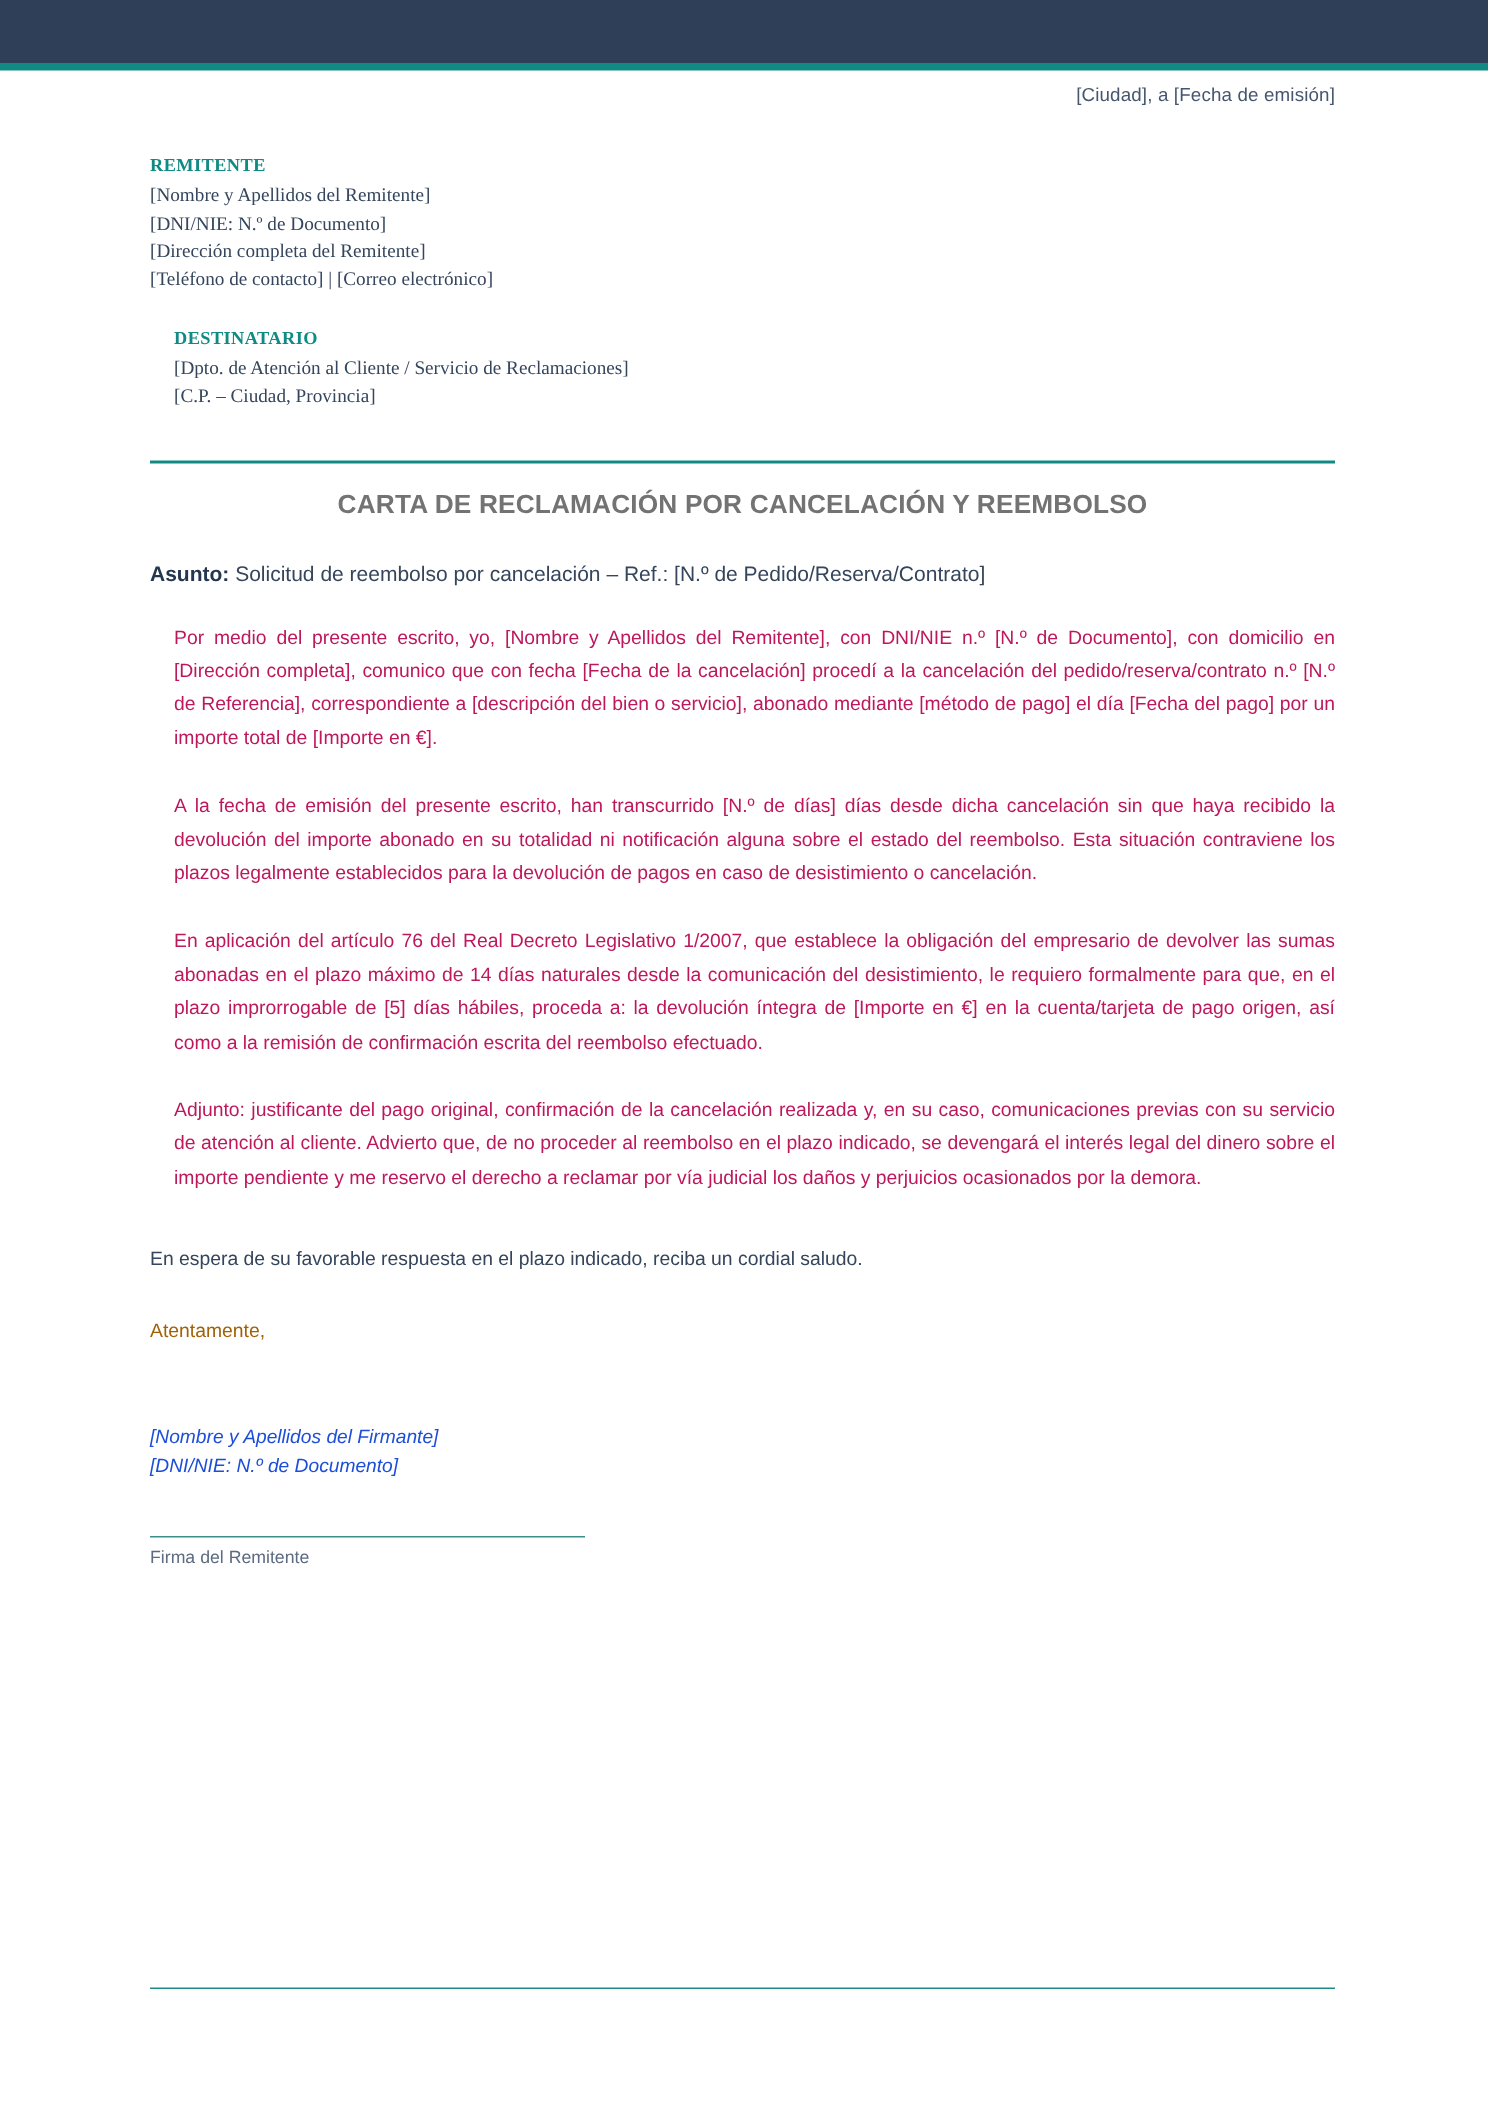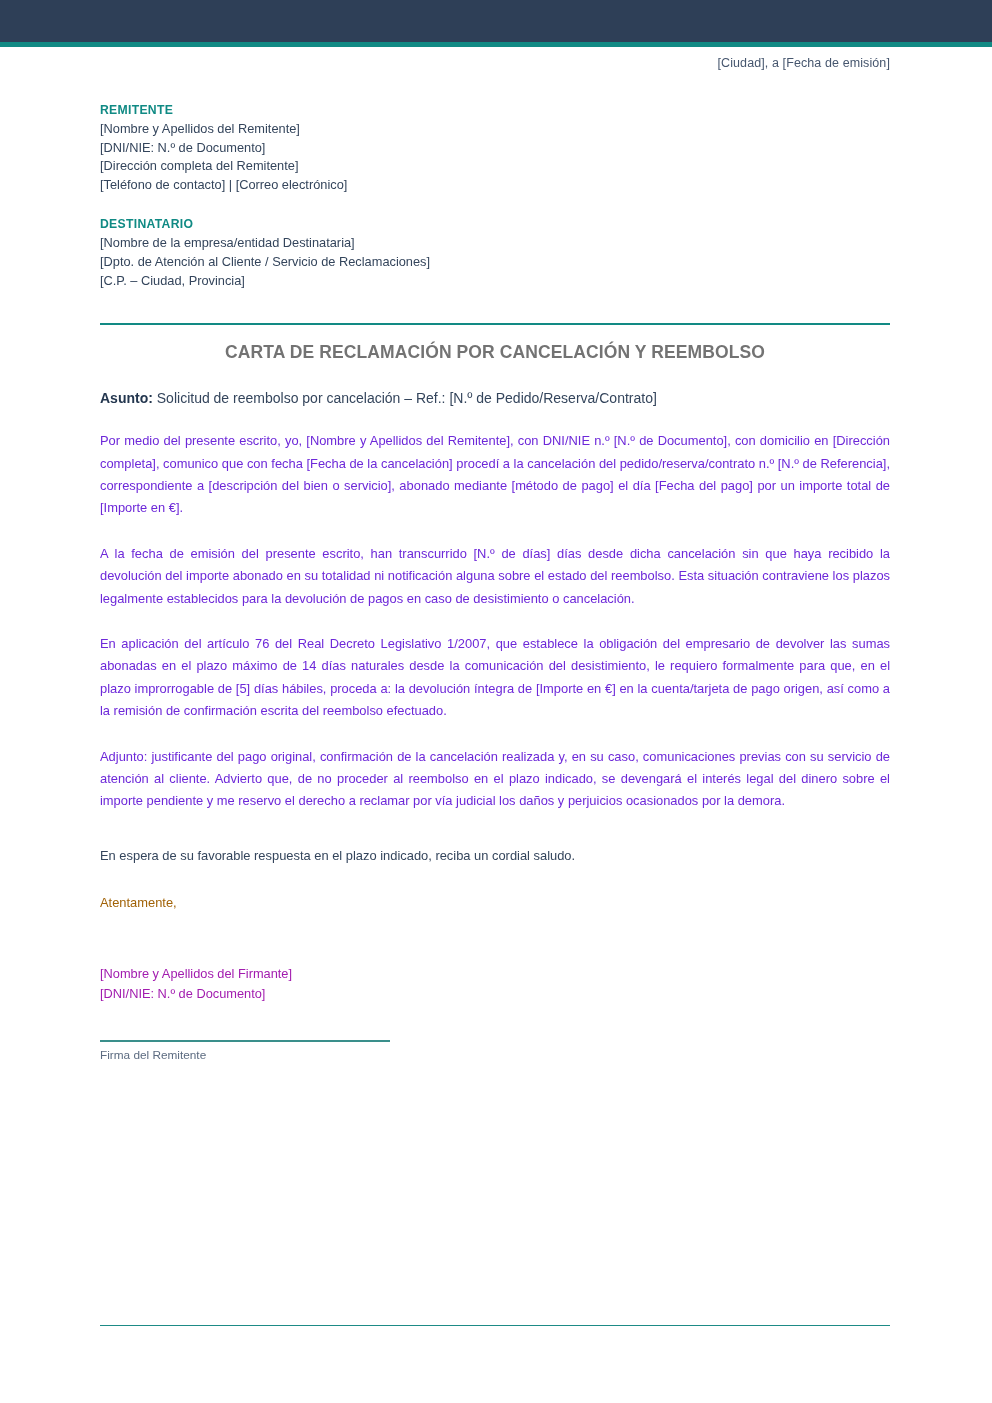--- a/index.html
+++ b/index.html
@@ -51,23 +51,25 @@
     text-align: right;
     font-size: 12.5px;
     color: #46566e;
     margin-top: 9px;
     letter-spacing: 0.1px;
   }
 
   
   .addr-block {
     margin-top: 33px;
+    font-family: Liberation Serif, serif;
   }
   .addr-block.second {
     margin-top: 23px;
+    margin-left: 16px;
   }
   .addr-heading {
     color: #108a84;
     font-weight: bold;
     font-size: 12.2px;
     letter-spacing: 0.3px;
     margin-bottom: 3px;
   }
   .addr-line {
     font-size: 12.8px;
@@ -95,45 +97,46 @@
   .subject {
     font-size: 14px;
     color: #34455c;
     margin-top: 26px;
     line-height: 18px;
   }
   .subject b { color: #24374f; }
 
   p.body-par {
     font-size: 12.9px;
-    color: #6d28d9;
+    color: #be185d;
     line-height: 22.4px;
     text-align: justify;
-    margin: 23px 0 0 0;
+    margin: 23px 0 0 16px;
   }
 
   .closing {
     font-size: 12.9px;
     color: #34455c;
     line-height: 22.4px;
     margin-top: 32px;
   }
   .sign-off {
     font-size: 12.9px;
     color: #a16207;
     margin-top: 28px;
   }
 
   .signer {
     margin-top: 54px;
   }
   .signer-line {
     font-size: 12.8px;
-    color: #a21caf;
+    color: #1d4ed8;
     line-height: 19.5px;
+    font-style: italic;
   }
 
   .sig-rule {
     margin-top: 37px;
     width: 290px;
     height: 1.6px;
     background: #3a8f8b;
   }
   .sig-caption {
     font-size: 11.8px;
@@ -179,21 +182,20 @@
     <div class="addr-block">
       <div class="addr-heading">REMITENTE</div>
       <div class="addr-line">[Nombre y Apellidos del Remitente]</div>
       <div class="addr-line">[DNI/NIE: N.º de Documento]</div>
       <div class="addr-line">[Dirección completa del Remitente]</div>
       <div class="addr-line">[Teléfono de contacto]  |  [Correo electrónico]</div>
     </div>
 
     <div class="addr-block second">
       <div class="addr-heading">DESTINATARIO</div>
-      <div class="addr-line">[Nombre de la empresa/entidad Destinataria]</div>
       <div class="addr-line">[Dpto. de Atención al Cliente / Servicio de Reclamaciones]</div>
       <div class="addr-line">[C.P. – Ciudad, Provincia]</div>
     </div>
 
     <div class="title-rule"></div>
     <div class="doc-title">CARTA DE RECLAMACIÓN POR CANCELACIÓN Y REEMBOLSO</div>
 
     <div class="subject">
       <b>Asunto:</b>
       <span>Solicitud de reembolso por cancelación – Ref.: [N.º de Pedido/Reserva/Contrato]</span>

